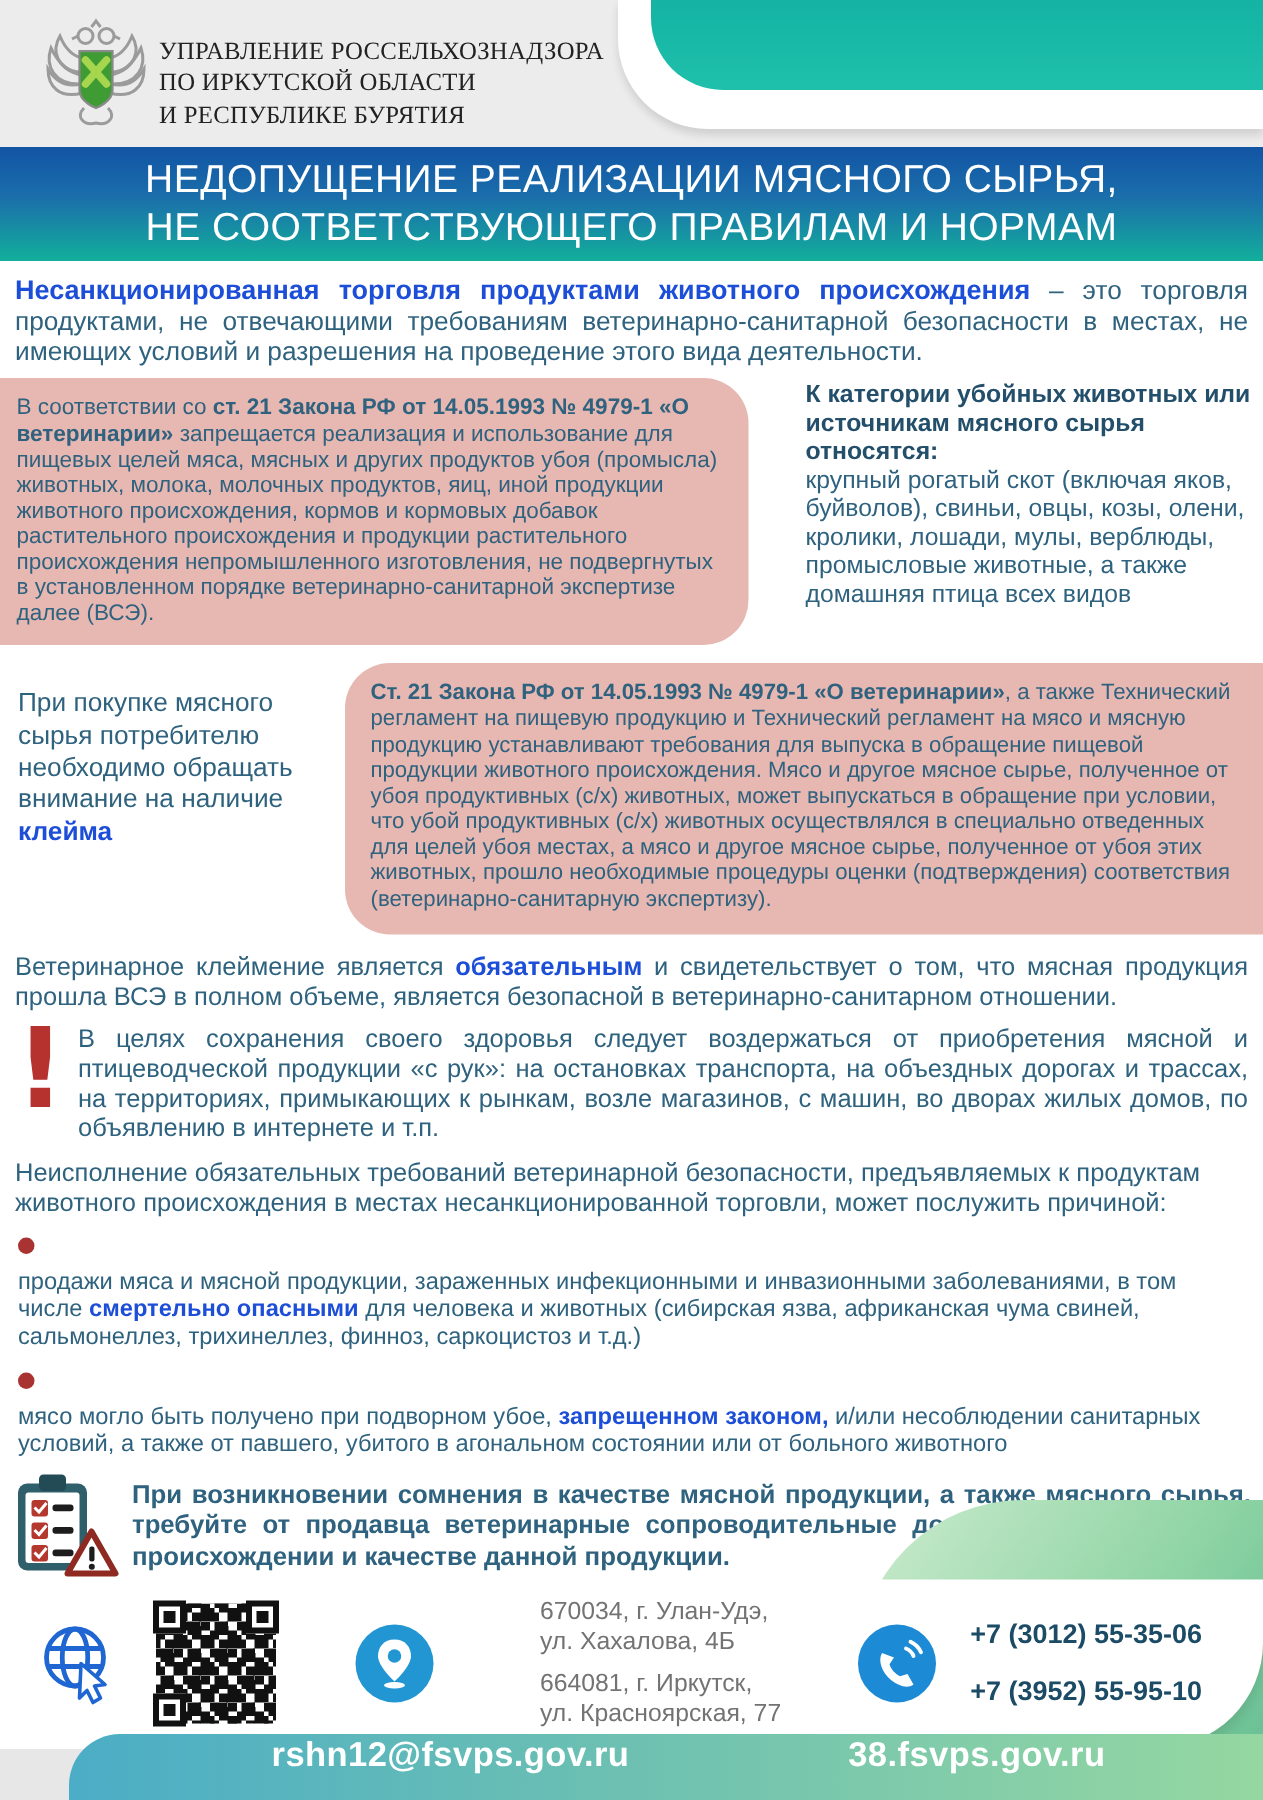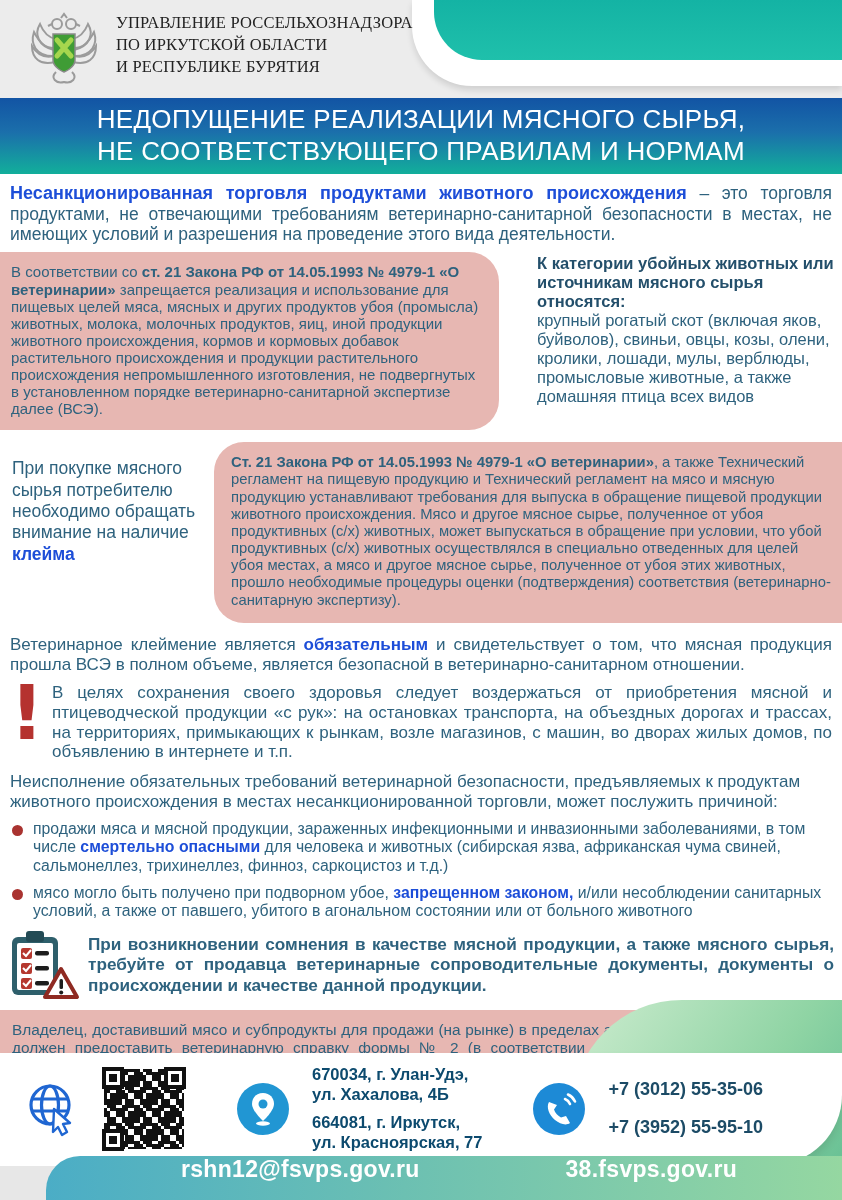--- a/index.html
+++ b/index.html
@@ -5,21 +5,21 @@
   html,body{margin:0;padding:0;background:#fff;}
   .page{position:relative;width:842px;height:1200px;margin:0 auto;overflow:hidden;
         background:#fff;font-family:"Liberation Sans","DejaVu Sans",sans-serif;color:#2e627e;}
 
   
   .header{position:relative;height:98px;background:#ececec;}
   .hdr-white-band{position:absolute;top:0;right:0;width:430px;height:86px;background:#fff;
         border-bottom-left-radius:60px;box-shadow:0 4px 6px rgba(0,0,0,.12);}
   .hdr-teal{position:absolute;top:0;right:0;width:408px;height:60px;
         background:linear-gradient(180deg,#14b3a4,#1fc0ab);border-bottom-left-radius:48px;}
-  .logo-row{position:absolute;left:26px;top:12px;display:flex;align-items:flex-start;gap:14px;}
+  .logo-row{position:absolute;left:26px;top:12px;display:flex;align-items:flex-end;gap:4px;}
   .org-name{font-family:"Liberation Serif","DejaVu Serif",serif;font-size:16.5px;line-height:1.32;
         color:#222;letter-spacing:.2px;}
 
   
   .banner{height:76px;background:linear-gradient(180deg,#1254a4 0%,#1b6fab 45%,#12af9b 100%);
         display:flex;flex-direction:column;align-items:center;justify-content:center;}
   .banner div{color:#fff;font-weight:normal;font-size:26px;line-height:1.22;letter-spacing:.3px;}
 
   
   .ink-b{font-weight:bold;}
@@ -30,51 +30,51 @@
 
   .intro{margin:9px 10px 8px 10px;font-size:17.5px;line-height:1.16;}
   .intro .red-b{font-size:18px;}
 
   .row1{display:flex;margin-top:4px;}
   .law-box-1{width:472px;border-radius:0 30px 30px 0;padding:11px 16px 13px 11px;
         font-size:15px;line-height:1.14;}
   .right-col{flex:1;padding:2px 8px 0 38px;font-size:16.5px;line-height:1.15;}
   .right-col .head{font-weight:bold;color:#234f6b;}
 
-  .row2{display:flex;margin-top:12px;align-items:flex-start;}
+  .row2{display:flex;margin-top:12px;align-items:flex-start;gap:16px;}
   .left-col{width:198px;padding:16px 4px 0 12px;font-size:17.5px;line-height:1.22;}
   .law-box-2{flex:1;border-radius:30px 0 0 30px;padding:12px 10px 14px 17px;
         font-size:14.8px;line-height:1.16;}
 
   .para-branding{margin:12px 10px 0 10px;font-size:17px;line-height:1.18;}
 
   .warning-row{display:flex;margin:8px 10px 0 10px;gap:12px;}
   .excl{width:30px;flex:0 0 30px;color:#b5322f;font-weight:800;font-size:74px;line-height:.82;
         font-family:"DejaVu Sans",sans-serif;text-align:center;}
   .warning-row p{font-size:17px;line-height:1.17;}
 
   .causes-intro{margin:10px 10px 0 10px;font-size:17px;line-height:1.14;}
-  .bullet-row{display:flex;margin:9px 14px 0 12px;gap:10px;}
+  .bullet-row{display:flex;margin:9px 14px 0 12px;gap:10px;flex-direction:column;}
   .dot{flex:0 0 11px;width:11px;height:11px;border-radius:50%;background:#a93330;margin-top:5px;}
   .bullet-row p{font-size:15.8px;line-height:1.16;}
 
   .advice-row{display:flex;margin:8px 8px 0 4px;gap:8px;align-items:flex-start;}
   .advice-row p{font-size:17.2px;line-height:1.2;font-weight:bold;padding-top:5px;}
 
   .owner-box{margin-top:9px;width:828px;border-radius:0 34px 34px 0;
         padding:11px 24px 12px 12px;font-size:15.4px;line-height:1.19;box-sizing:border-box;}
 
   
   .footer-swoosh{position:absolute;right:0;bottom:0;width:270px;height:200px;
         background:linear-gradient(125deg,#cdeccf 0%,#8fd4a4 60%,#62bd92 100%);
         border-top-left-radius:110px;}
   .footer-card{position:absolute;left:0;top:1053px;width:842px;height:112px;background:#fff;
         border-bottom-right-radius:70px;box-shadow:0 6px 8px rgba(0,0,0,.10);
         display:flex;align-items:center;padding:0 26px;box-sizing:border-box;gap:22px;}
-  .addr-col{color:#0c4a6e;font-weight:bold;font-size:16.5px;line-height:1.2;}
+  .addr-col{color:#737373;font-weight:normal;font-size:16.5px;line-height:1.2;margin-left:48px;}
   .addr-col .blk+.blk{margin-top:8px;}
   .phone-col{color:#1c4b66;font-weight:bold;font-size:18px;line-height:1.2;}
   .phone-col .blk+.blk{margin-top:16px;}
 
   .qr{position:relative;width:88px;height:88px;background:#fff;flex:0 0 88px;}
   .qr-noise{position:absolute;inset:4px;
         background:
           repeating-conic-gradient(#111 0 25%,transparent 0 50%) 0 0/12px 12px,
           repeating-conic-gradient(#111 0 25%,#fff 0 50%) 3px 3px/18px 18px;}
   .finder{position:absolute;width:22px;height:22px;background:#fff;border:4px solid #111;box-sizing:border-box;}

